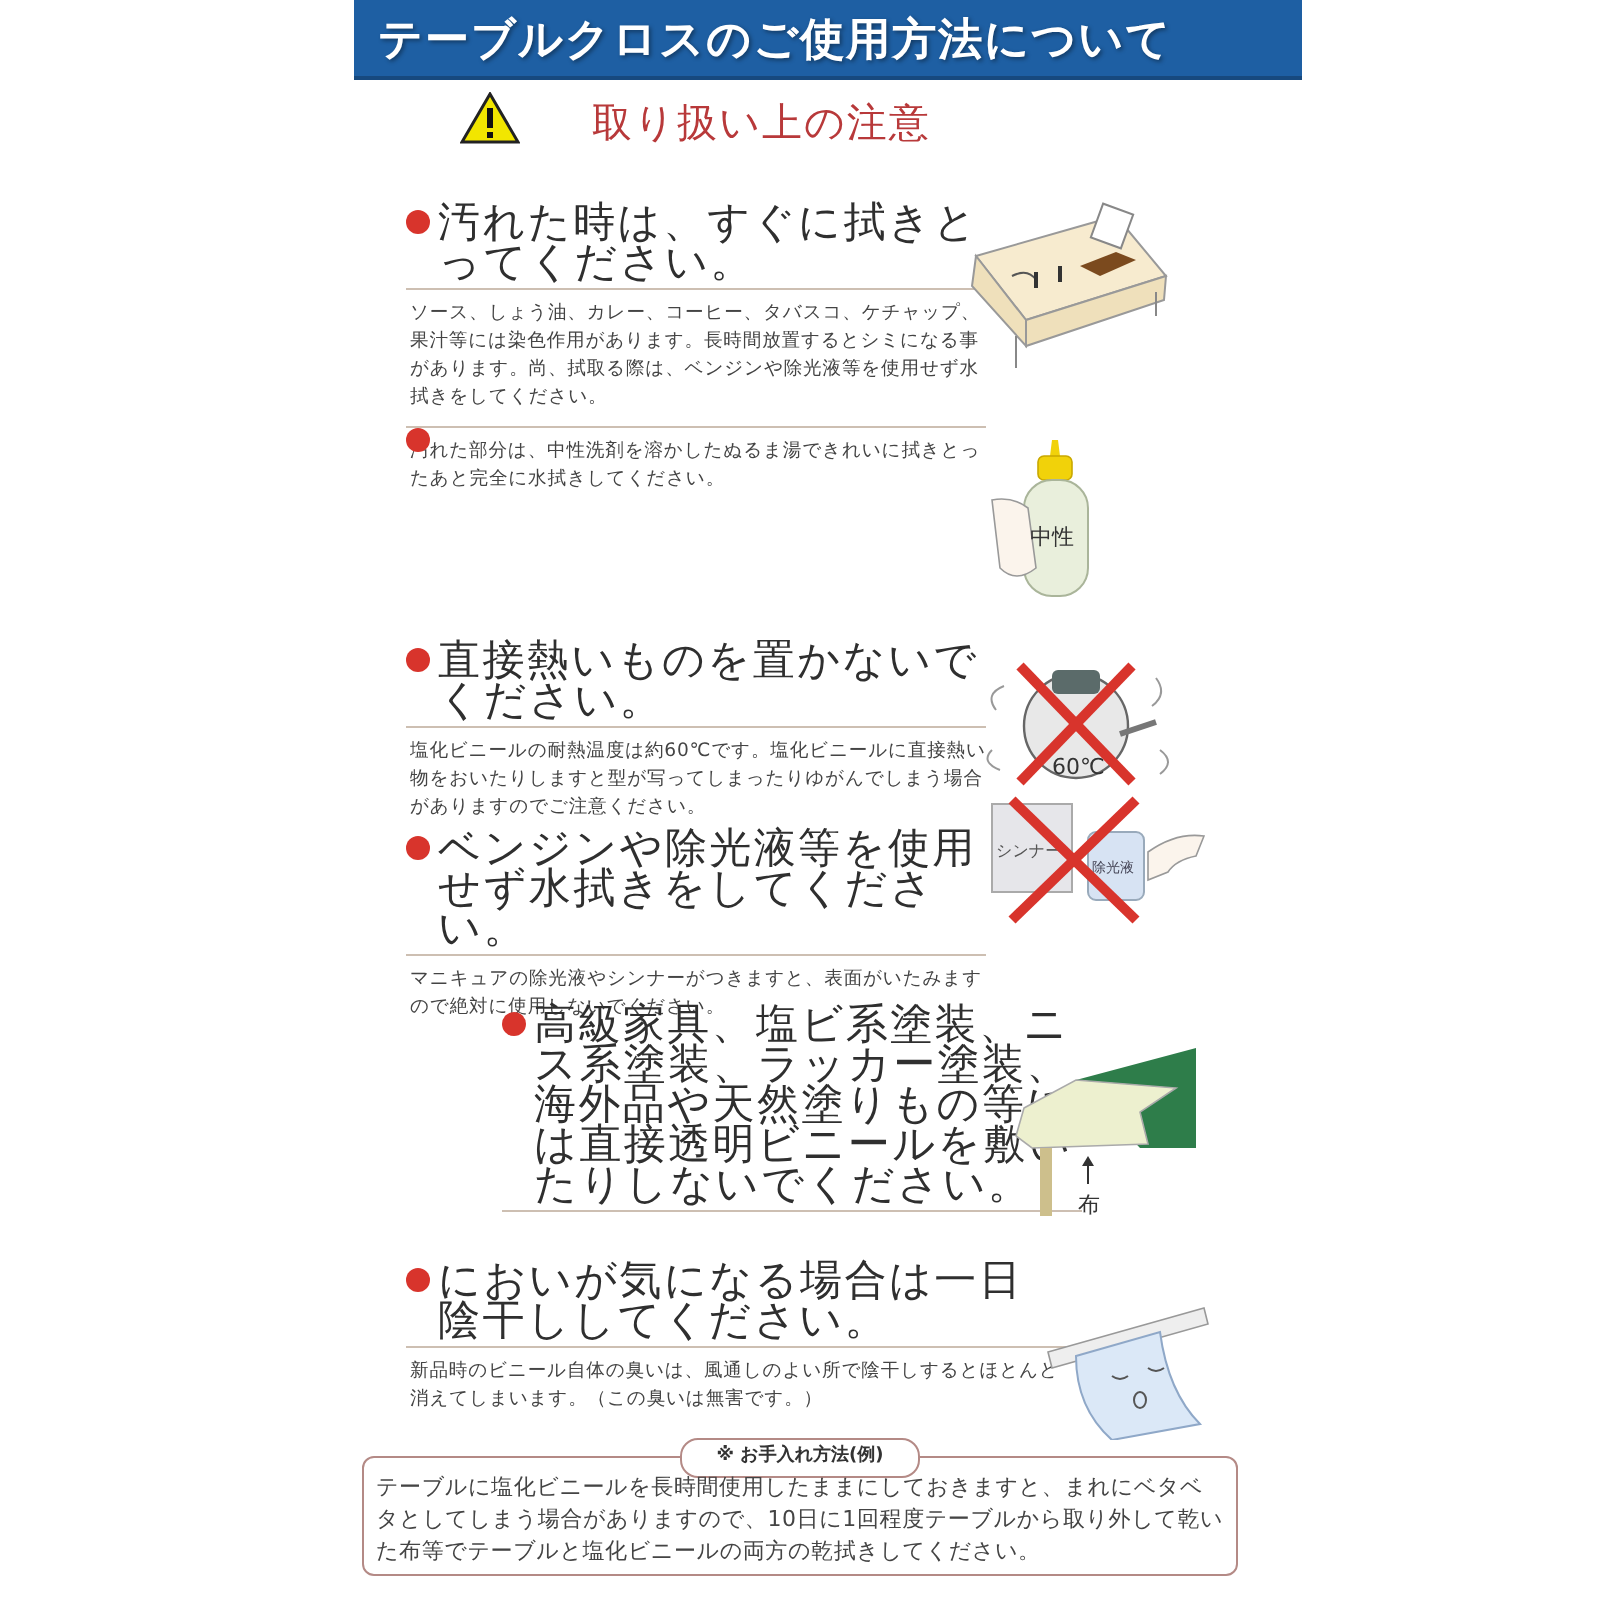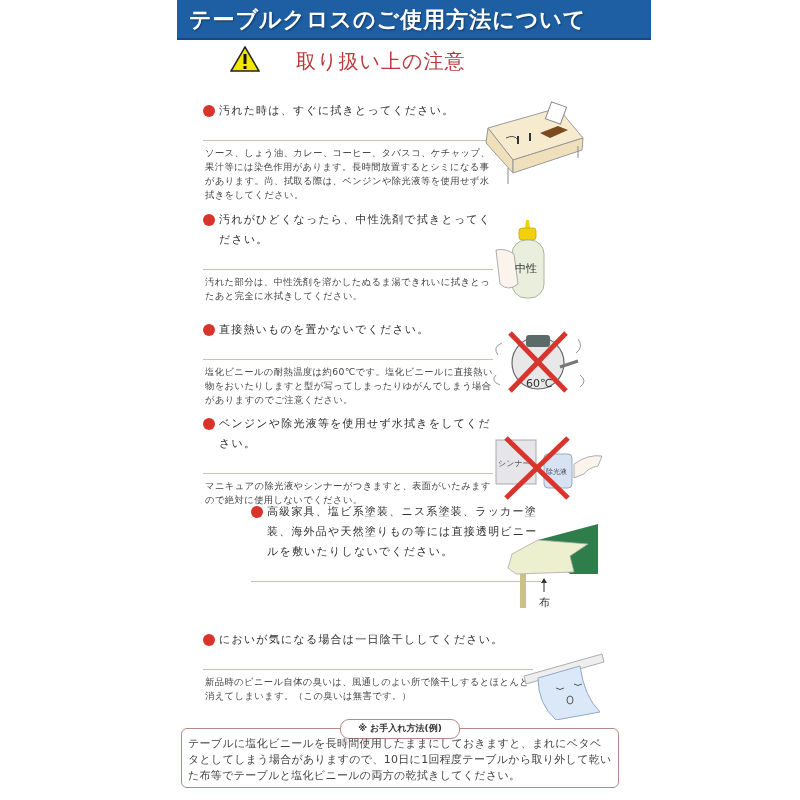--- a/index.html
+++ b/index.html
@@ -5,22 +5,22 @@
   html, body { margin:0; padding:0; }
   body { width:800px; height:800px; background:#ffffff; position:relative; overflow:hidden;
          font-family:"DejaVu Sans", "Liberation Sans", sans-serif; color:#333; }
   .header { position:absolute; left:177px; top:0; width:474px; height:40px; background:#1e5fa3;
             border-bottom:2px solid #17497e; box-sizing:border-box; }
   .header-title { position:absolute; left:12px; top:5px; color:#fff; font-size:22px; font-weight:bold;
                   letter-spacing:1px; text-shadow:1px 1px 2px rgba(0,0,0,0.4); white-space:nowrap; }
   .caution { position:absolute; left:230px; top:46px; height:30px; display:flex; align-items:center;gap:28px; }
   .caution-title { color:#b8393a; font-size:20px; margin-left:8px; letter-spacing:1px; }
   .section { position:absolute; left:203px; width:290px; }
-  .sec-head { color:#2f2f2f; font-size:11px; line-height:20px; letter-spacing:1.2px; position:relative;
-              padding-left:16px; padding-bottom:19px; border-bottom:1.5px solid #cdbfb2; }
+  .sec-head { color:#2f2f2f; font-size:21px; line-height:20px; letter-spacing:1.2px; position:relative;
+              padding-left:16px; padding-bottom:3px; border-bottom:1.5px solid #cdbfb2; }
   .bullet { position:absolute; left:0; top:4px; width:12px; height:12px; border-radius:50%; background:#d8342c; }
   .sec-body { font-size:9.3px; line-height:14px; color:#444; margin-top:5px; letter-spacing:0.4px; padding-left:2px; }
   .illus { position:absolute; }
   .note-box { position:absolute; left:181px; top:728px; width:438px; height:60px; border:1.5px solid #b48a86;
               border-radius:6px; box-sizing:border-box; background:#fff; }
   .note-label { position:absolute; left:340px; top:719px; width:120px; height:20px; border:1.5px solid #b48a86;
                 border-radius:9px; background:#fff; text-align:center; font-size:9px; font-weight:bold;
                 line-height:16px; color:#333; box-sizing:border-box; }
   .note-text { position:absolute; left:188px; top:736px; width:424px; font-size:11px; line-height:16px; color:#444;
                letter-spacing:0.3px; }
@@ -61,21 +61,20 @@
     <line x1="40" y1="38" x2="40" y2="46" stroke="#333" stroke-width="2"></line>
     <line x1="52" y1="35" x2="52" y2="43" stroke="#333" stroke-width="2"></line>
     <line x1="30" y1="70" x2="30" y2="86" stroke="#888"></line>
     <line x1="100" y1="48" x2="100" y2="60" stroke="#888"></line>
   </svg>
 </div>
 
 <div class="section" style="top:210px;">
   <div class="sec-head">
     <span class="bullet"></span>
-    <span>汚れがひどくなったら、中性洗剤で拭きとってください。</span>
   </div>
   <div class="sec-body">汚れた部分は、中性洗剤を溶かしたぬるま湯できれいに拭きとったあと完全に水拭きしてください。</div>
 </div>
 <div class="illus" style="left:492px;top:220px;">
   <svg width="70" height="82" viewBox="0 0 70 82">
     <polygon points="34,0 37,0 38,8 33,8" fill="#f1d20a"></polygon>
     <rect x="27" y="8" width="17" height="12" rx="3" fill="#f1d20a" stroke="#c9a800" stroke-width="0.8"></rect>
     <rect x="20" y="20" width="32" height="58" rx="14" fill="#e9efdc" stroke="#aab59a" stroke-width="1"></rect>
     <path d="M4 30 q10 -2 18 4 l4 30 q-10 8 -18 0 z" fill="#fbf4ec" stroke="#999" stroke-width="0.8"></path>
     <text x="23" y="52" font-size="11" fill="#333" font-family="DejaVu Sans, sans-serif">中性</text>
@@ -101,21 +100,21 @@
   </svg>
 </div>
 
 <div class="section" style="top:414px;">
   <div class="sec-head">
     <span class="bullet"></span>
     <span>ベンジンや除光液等を使用せず水拭きをしてください。</span>
   </div>
   <div class="sec-body">マニキュアの除光液やシンナーがつきますと、表面がいたみますので絶対に使用しないでください。</div>
 </div>
-<div class="illus" style="left:492px;top:434px;">
+<div class="illus" style="left:492px;top:396px;">
   <svg width="112" height="72" viewBox="0 0 112 72">
     <rect x="4" y="6" width="40" height="44" fill="#e6e6ea" stroke="#aaa"></rect>
     <text x="6" y="32" font-size="8" fill="#555" font-family="DejaVu Sans, sans-serif">シンナー</text>
     <rect x="52" y="20" width="28" height="34" rx="4" fill="#d7e3f3" stroke="#9ab"></rect>
     <text x="54" y="40" font-size="7" fill="#445" font-family="DejaVu Sans, sans-serif">除光液</text>
     <path d="M82 30 q14 -10 28 -8 l-4 10 q-10 2 -14 8 l-10 4 z" fill="#fbf4ec" stroke="#999" stroke-width="0.8"></path>
     <line x1="14" y1="4" x2="76" y2="64" stroke="#d8342c" stroke-width="5"></line>
     <line x1="76" y1="4" x2="14" y2="64" stroke="#d8342c" stroke-width="5"></line>
   </svg>
 </div>

